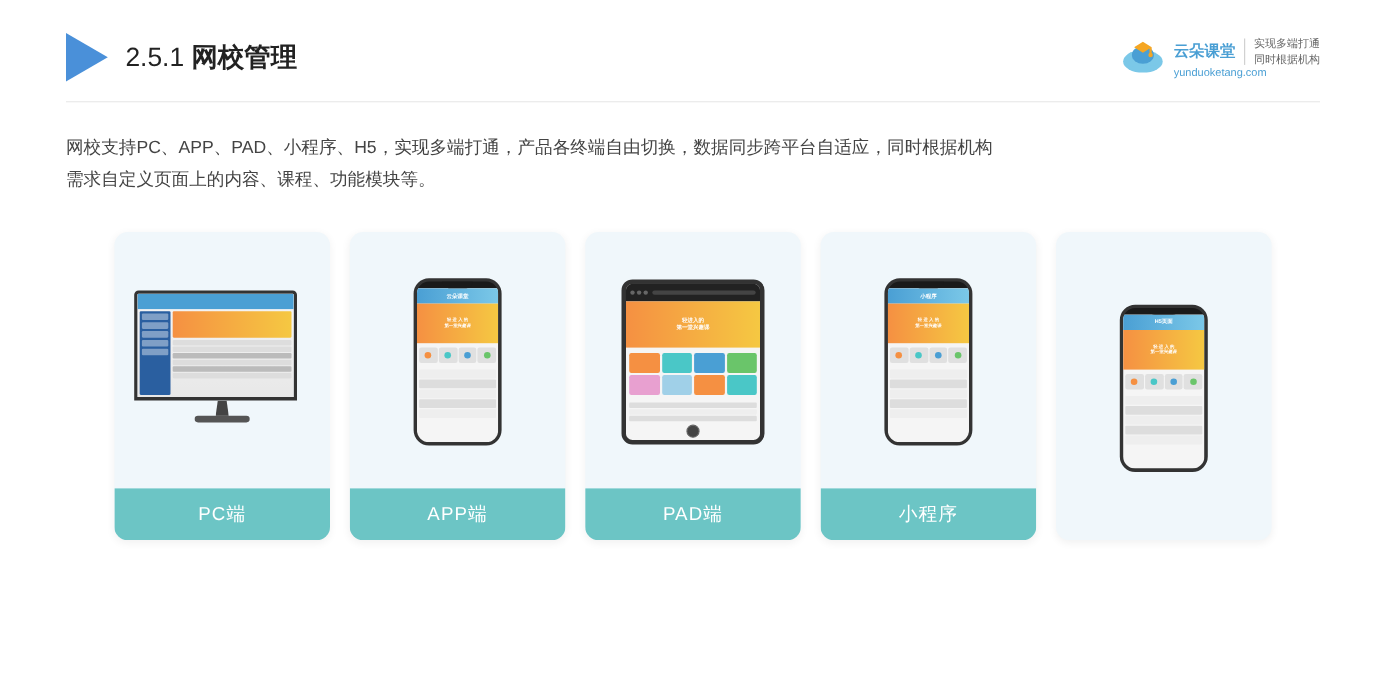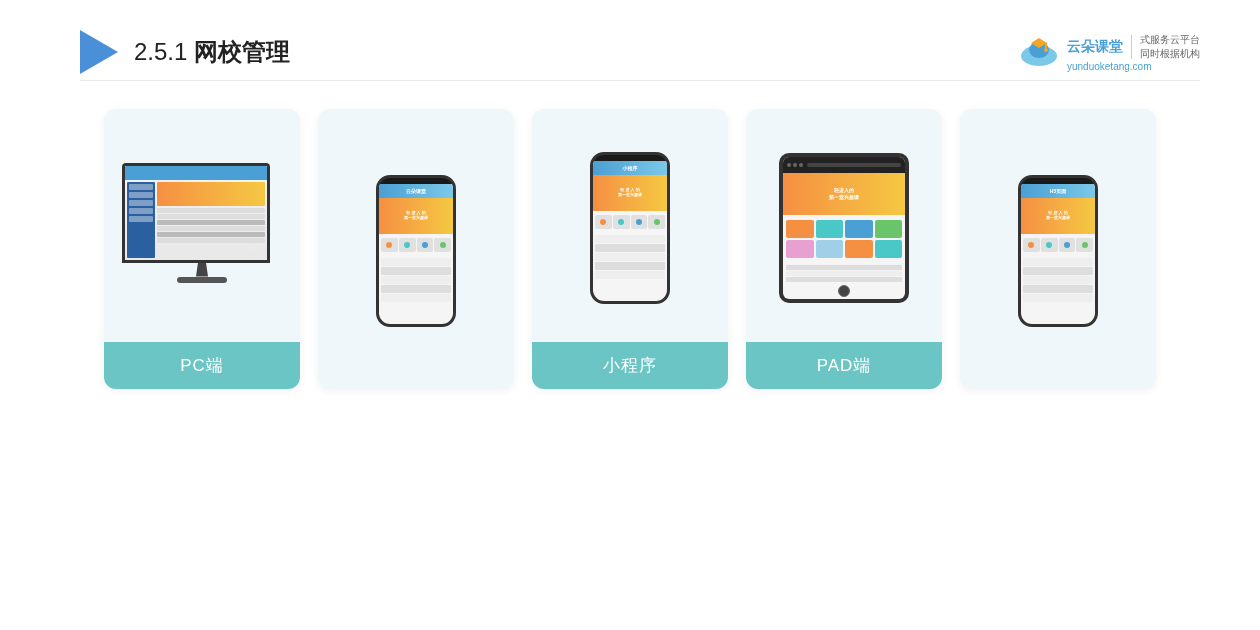--- a/index.html
+++ b/index.html
@@ -18,23 +18,22 @@
       position: relative;
       padding: 30px 60px 30px 60px;
     }
 
     
     .header {
       display: flex;
       align-items: center;
       justify-content: space-between;
       margin-bottom: 28px;
-      padding-bottom: 6px;
+      padding-bottom: 18px;
       border-bottom: 1px solid #e8e8e8;
-      margin-left: 20px;
     }
 
     .header-left {
       display: flex;
       align-items: center;
       gap: 16px;
     }
 
     .logo-triangle {
       width: 0;
@@ -425,30 +424,34 @@
 
           <polygon points="22,4 30,9 22,14 14,9" fill="#f5a623"></polygon>
           <rect x="28" y="9" width="2" height="7" fill="#f5a623"></rect>
           <circle cx="29" cy="16" r="2" fill="#f5a623"></circle>
         </svg>
         <div style="display:flex;flex-direction:column;align-items:flex-start;">
           <div style="display:flex;gap:4px;align-items:center;">
             <span style="font-size:14px;color:#4a9fd4;font-weight:bold;">云朵课堂</span>
             <div style="width:1px;height:24px;background:#ccc;margin:0 4px;"></div>
             <div style="display:flex;flex-direction:column;">
-              <span style="font-size:10px;color:#666;">式服务云平台</span>
+              <span style="font-size:10px;color:#666;">实现多端打通</span>
               <span style="font-size:10px;color:#666;">同时根据机构</span>
             </div>
           </div>
           <span style="font-size:10px;color:#4a9fd4;">yunduoketang.com</span>
         </div>
       </div>
     </div>
   </div>
 
+  <div class="description">
+    <div>网校支持PC、APP、PAD、小程序、H5，实现多端打通，产品各终端自由切换，数据同步跨平台自适应，同时根据机构</div>
+    <div>需求自定义页面上的内容、课程、功能模块等。</div>
+  </div>
 
   <div class="cards-container">
 
     <div class="card">
       <div class="card-image-area">
         <div class="monitor-mockup">
           <div class="monitor-screen">
             <div class="monitor-screen-inner">
               <div class="monitor-bar"></div>
               <div class="monitor-content">
@@ -510,60 +513,21 @@
                 <div class="phone-list-item"></div>
                 <div class="phone-list-item" style="background:#ddd;"></div>
                 <div class="phone-list-item"></div>
                 <div class="phone-list-item" style="background:#ddd;"></div>
                 <div class="phone-list-item"></div>
               </div>
             </div>
           </div>
         </div>
       </div>
-    </div>
-
-    <div class="card">
-      <div class="card-image-area">
-        <div class="phone-mockup">
-          <div class="phone-body">
-            <div class="phone-notch"></div>
-            <div class="phone-screen">
-              <div class="phone-screen-header">
-                <span style="font-size:5px;color:white;font-weight:bold;">小程序</span>
-              </div>
-              <div class="phone-screen-banner">
-                <div class="phone-banner-text">轻 进 入 的<br>第一堂兴趣课</div>
-              </div>
-              <div class="phone-grid">
-                <div class="phone-grid-item">
-                    <div class="phone-grid-dot" style="background:#f59042;"></div>
-                  </div>
-                <div class="phone-grid-item">
-                    <div class="phone-grid-dot" style="background:#4ac7c7;"></div>
-                  </div>
-                <div class="phone-grid-item">
-                    <div class="phone-grid-dot" style="background:#4a9fd4;"></div>
-                  </div>
-                <div class="phone-grid-item">
-                    <div class="phone-grid-dot" style="background:#6ac56a;"></div>
-                  </div>
-              </div>
-              <div class="phone-list">
-                <div class="phone-list-item"></div>
-                <div class="phone-list-item" style="background:#ddd;"></div>
-                <div class="phone-list-item"></div>
-                <div class="phone-list-item" style="background:#ddd;"></div>
-                <div class="phone-list-item"></div>
-              </div>
-            </div>
-          </div>
-        </div>
-      </div>
-      <div class="card-label">小程序</div>
+      <div class="card-label">APP端</div>
     </div>
 
     <div class="card">
       <div class="card-image-area">
         <div class="pad-mockup" style="position:relative;">
           <div class="pad-body">
             <div class="pad-screen">
               <div class="pad-header">
                 <div class="pad-header-dot"></div>
                 <div class="pad-header-dot"></div>
@@ -596,20 +560,60 @@
       <div class="card-label">PAD端</div>
     </div>
 
     <div class="card">
       <div class="card-image-area">
         <div class="phone-mockup">
           <div class="phone-body">
             <div class="phone-notch"></div>
             <div class="phone-screen">
               <div class="phone-screen-header">
+                <span style="font-size:5px;color:white;font-weight:bold;">小程序</span>
+              </div>
+              <div class="phone-screen-banner">
+                <div class="phone-banner-text">轻 进 入 的<br>第一堂兴趣课</div>
+              </div>
+              <div class="phone-grid">
+                <div class="phone-grid-item">
+                    <div class="phone-grid-dot" style="background:#f59042;"></div>
+                  </div>
+                <div class="phone-grid-item">
+                    <div class="phone-grid-dot" style="background:#4ac7c7;"></div>
+                  </div>
+                <div class="phone-grid-item">
+                    <div class="phone-grid-dot" style="background:#4a9fd4;"></div>
+                  </div>
+                <div class="phone-grid-item">
+                    <div class="phone-grid-dot" style="background:#6ac56a;"></div>
+                  </div>
+              </div>
+              <div class="phone-list">
+                <div class="phone-list-item"></div>
+                <div class="phone-list-item" style="background:#ddd;"></div>
+                <div class="phone-list-item"></div>
+                <div class="phone-list-item" style="background:#ddd;"></div>
+                <div class="phone-list-item"></div>
+              </div>
+            </div>
+          </div>
+        </div>
+      </div>
+      <div class="card-label">小程序</div>
+    </div>
+
+    <div class="card">
+      <div class="card-image-area">
+        <div class="phone-mockup">
+          <div class="phone-body">
+            <div class="phone-notch"></div>
+            <div class="phone-screen">
+              <div class="phone-screen-header">
                 <span style="font-size:5px;color:white;font-weight:bold;">H5页面</span>
               </div>
               <div class="phone-screen-banner">
                 <div class="phone-banner-text">轻 进 入 的<br>第一堂兴趣课</div>
               </div>
               <div class="phone-grid">
                 <div class="phone-grid-item">
                     <div class="phone-grid-dot" style="background:#f59042;"></div>
                   </div>
                 <div class="phone-grid-item">

